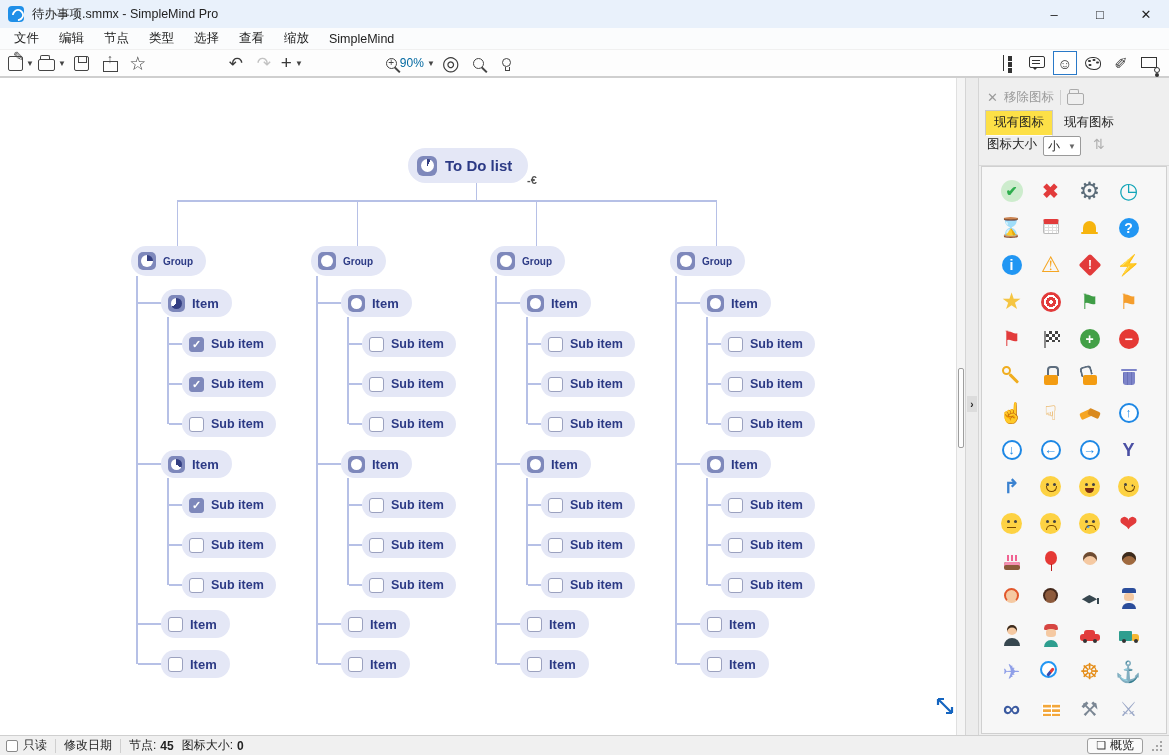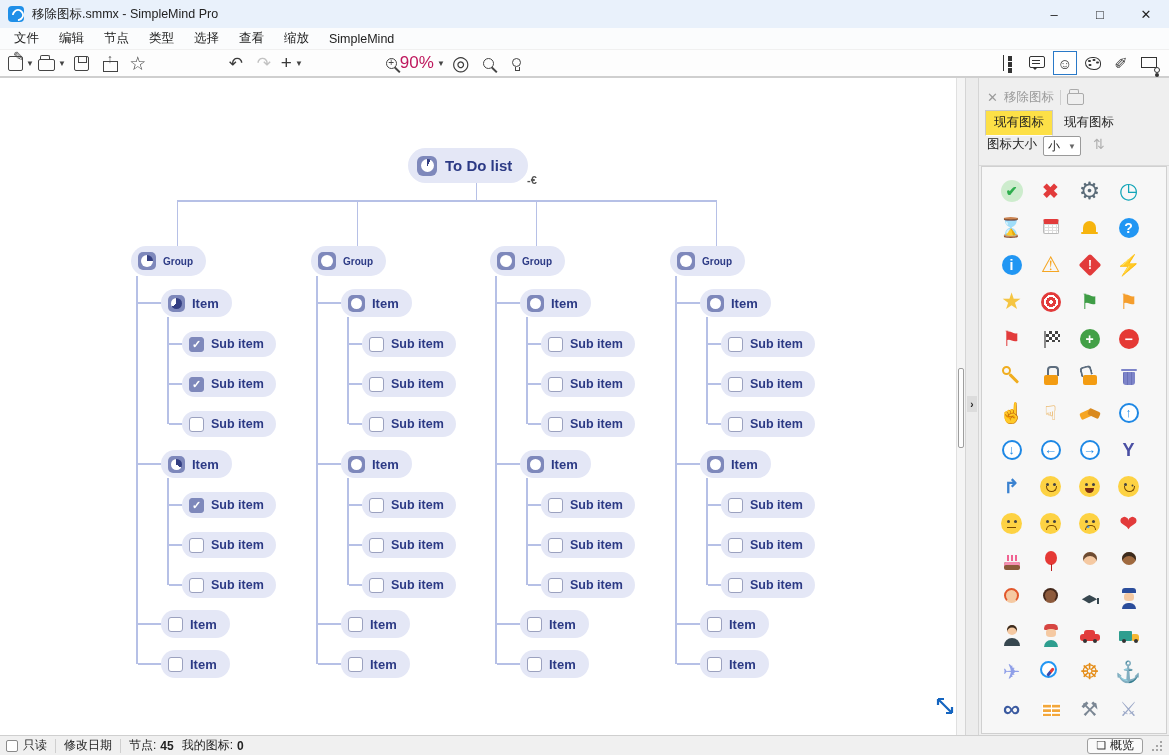--- a/index.html
+++ b/index.html
@@ -33,21 +33,21 @@
   .i-folder::before { content:""; position:absolute; top:-5px; left:1px; width:8px; height:4px; border:1.6px solid #444; border-bottom:none; border-radius:2px 2px 0 0; }
   .i-folder.gray, .i-folder.gray::before { border-color:#aaa; }
   .i-save { width:15px; height:15px; border:1.6px solid #444; border-radius:2px; position:relative; }
   .i-save::before { content:""; position:absolute; top:0; left:3px; width:7px; height:5px; border:1.6px solid #444; border-top:none; }
   .i-share { position:relative; width:15px; height:17px; }
   .i-share::before { content:""; position:absolute; bottom:0; left:1px; width:13px; height:9px; border:1.6px solid #444; }
   .i-share::after { content:"↑"; position:absolute; top:-3px; left:4.5px; font-size:12px; color:#444; }
   .lens { width:11px; height:11px; border:1.6px solid #444; border-radius:50%; position:relative; }
   .lens::after { content:""; position:absolute; width:7px; height:1.6px; background:#444; transform:rotate(45deg); bottom:-3px; right:-5px; }
   .lens.plus::before { content:"+"; position:absolute; top:-2px; left:1.5px; font-size:10px; color:#444; }
-  .zoomtext { font-size:17px; color:#be185d; }
+  .zoomtext { font-size:12px; color:#0369a1; }
   .bulb { width:9px; height:9px; border:1.6px solid #444; border-radius:50%; position:relative; margin-top:-2px; }
   .bulb::after { content:""; position:absolute; left:1.5px; bottom:-5px; width:3.5px; height:3px; border:1.2px solid #444; border-top:none; }
   .i-outline { position:relative; width:13px; height:16px; border-left:1.6px solid #333; }
   .i-outline::before { content:""; position:absolute; left:4px; top:1px; width:4.5px; height:4.5px; background:#333; box-shadow:0 6px 0 #333, 0 12px 0 #333; }
   .i-note { width:16px; height:12px; border:1.6px solid #333; border-radius:2px; position:relative; margin-top:-2px; }
   .i-note::before { content:""; position:absolute; left:2px; top:2.5px; width:8px; height:1.4px; background:#333; box-shadow:0 3px 0 #333; }
   .i-note::after { content:""; position:absolute; bottom:-6px; left:2px; border:3px solid transparent; border-top-color:#333; }
   .i-smile { font-size:15px; color:#333; }
   .i-palette { width:16px; height:13px; border:1.6px solid #333; border-radius:50% 50% 45% 60%; position:relative; }
   .i-palette::after { content:""; position:absolute; top:2px; left:2px; width:2.5px; height:2.5px; border-radius:50%; background:#333; box-shadow:4.5px -1px 0 #333, 8px 1.5px 0 #333, 0.5px 4px 0 #333; }
@@ -181,21 +181,21 @@
   .overview-btn { display:flex; align-items:center; gap:4px; border:1px solid #9e9e9e; border-radius:3px; background:#fafafa; padding:0 8px; height:16px; font-size:12px; color:#222; }
   .ov-icon { font-size:11px; color:#333; }
   .grip { width:12px; height:12px; position:relative; margin-left:8px; }
   .grip::after { content:""; position:absolute; right:1px; bottom:1px; width:2px; height:2px; background:#a5a5a5; box-shadow:-4px 0 0 #a5a5a5, -8px 0 0 #a5a5a5, 0 -4px 0 #a5a5a5, -4px -4px 0 #a5a5a5, 0 -8px 0 #a5a5a5; }
 </style>
 </head>
 <body>
 
 <div class="titlebar">
   <span class="appicon"></span>
-  <span class="titletext">移除图标.smmx - SimpleMind Pro</span>
+  <span class="titletext">待办事项.smmx - SimpleMind Pro</span>
   <div class="wincontrols">
     <span class="wbtn">–</span>
     <span class="wbtn">□</span>
     <span class="wbtn">✕</span>
   </div>
 </div>
 
 <div class="menubar">
   <span class="menuitem">文件</span>
   <span class="menuitem">编辑</span>
@@ -865,21 +865,21 @@
 </div>
 
 <div class="statusbar">
   <span class="sb-check"></span>
   <span>只读</span>
   <span class="sb-sep"></span>
   <span>修改日期</span>
   <span class="sb-sep"></span>
   <span>节点:</span>
   <span class="sb-val">45</span>
-  <span>我的图标:</span>
+  <span>图标大小:</span>
   <span class="sb-val">0</span>
   <span class="sb-spring"></span>
   <span class="overview-btn">
     <span class="ov-icon">❏</span>
     <span>概览</span>
   </span>
   <span class="grip"></span>
 </div>
 
 </body></html>

